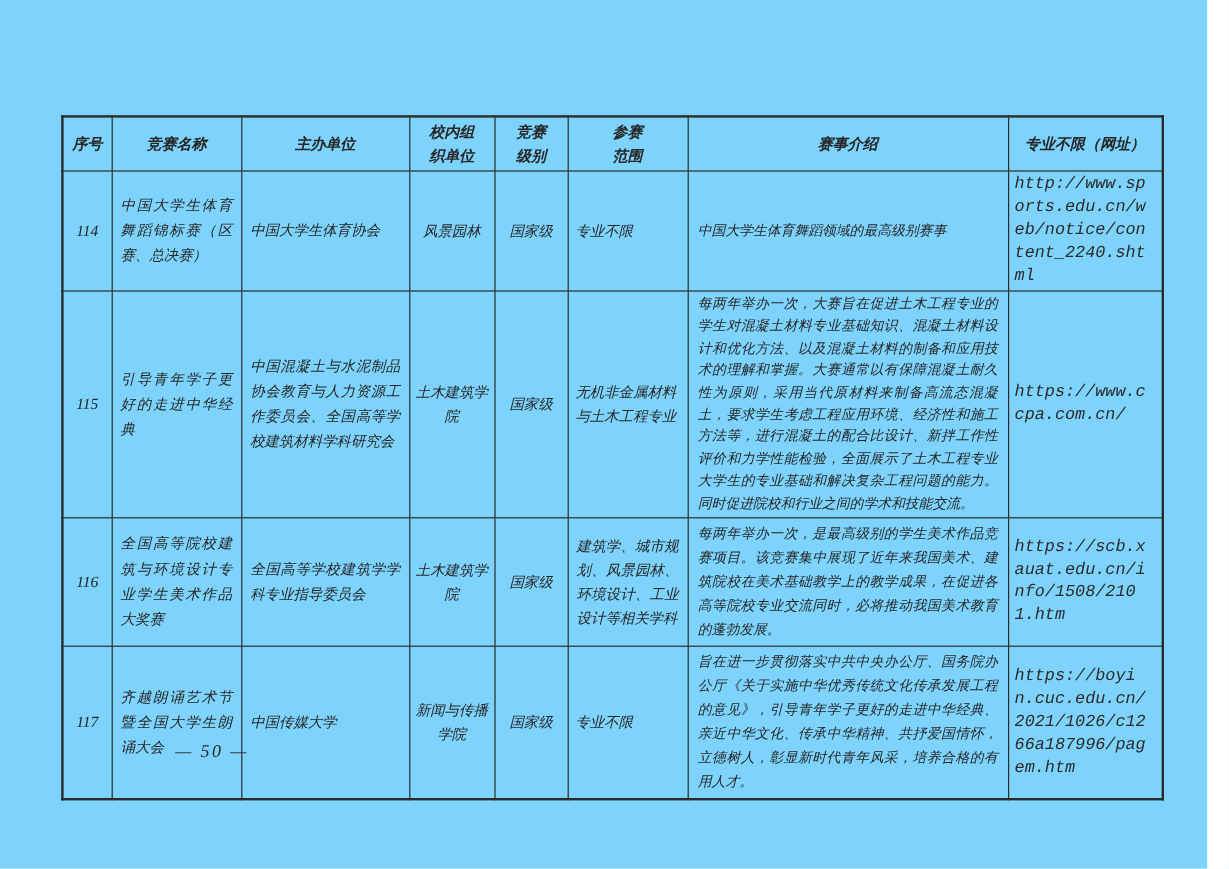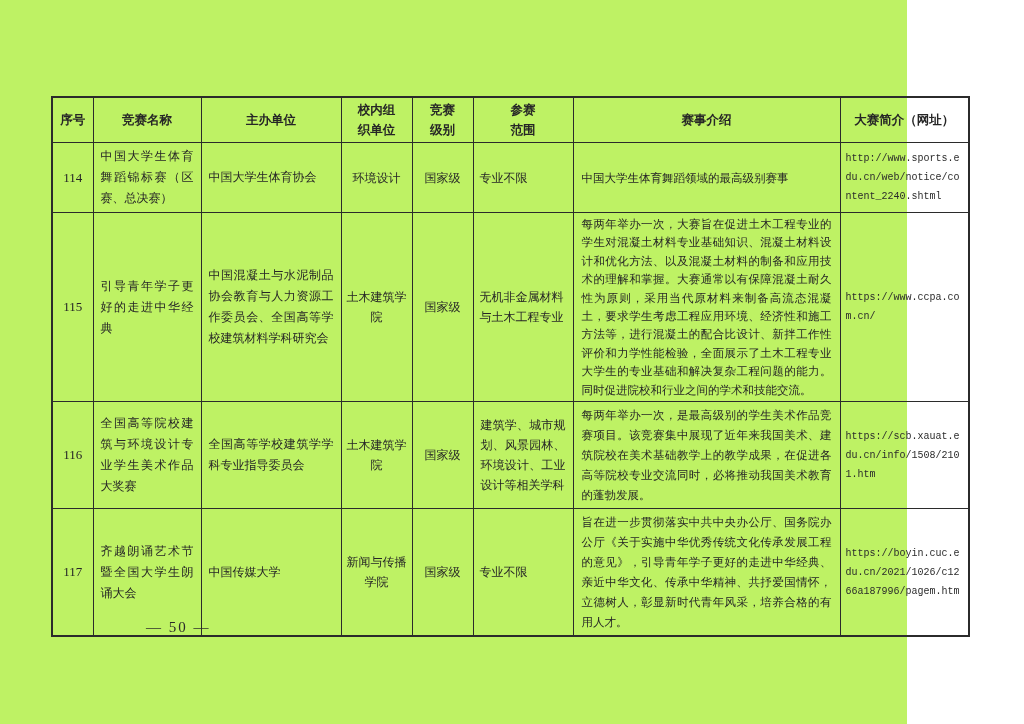--- a/index.html
+++ b/index.html
@@ -5,25 +5,26 @@
   html, body {
     margin: 0;
     padding: 0;
     background: #ffffff;
     width: 1024px;
     height: 724px;
     overflow: hidden;
   }
   .page {
     position: relative;
-    width: 907px;
+    width: 1006px;
     height: 724px;
-    background: #bef264;
+    background: #7dd3fc;
     font-family: "Liberation Serif", "DejaVu Serif", serif;
     color: #262626;
+    font-style: italic;
   }
   table.comp-table {
     position: absolute;
     left: 51px;
     top: 96px;
     width: 917px;
     border-collapse: collapse;
     table-layout: fixed;
     border: 2px solid #2b2b2b;
   }
@@ -84,21 +85,21 @@
   td.c-intro {
     font-size: 11.5px;
     line-height: 20px;
     text-align: justify;
     text-justify: inter-character;
     padding: 3px 8px;
   }
   td.c-intro.lh-tight { line-height: 18.4px; padding: 2px 8px; }
   td.c-url {
     font-family: "Liberation Mono", "DejaVu Sans Mono", monospace;
-    font-size: 10px;
+    font-size: 14px;
     line-height: 19px;
     word-break: break-all;
     text-align: left;
     padding: 2px 5px;
     color: #2b2b2b;
   }
   .page-number {
     position: absolute;
     left: 146px;
     top: 619px;
@@ -126,29 +127,29 @@
     </colgroup>
     <thead>
       <tr class="r-head">
         <th><span>序号</span></th>
         <th><span>竞赛名称</span></th>
         <th><span>主办单位</span></th>
         <th><span class="hw3">校内组织单位</span></th>
         <th><span class="hw2">竞赛级别</span></th>
         <th><span class="hw2">参赛范围</span></th>
         <th><span>赛事介绍</span></th>
-        <th><span>大赛简介（网址）</span></th>
+        <th><span>专业不限（网址）</span></th>
       </tr>
     </thead>
     <tbody>
       <tr class="r-114">
         <td class="c-no">114</td>
         <td class="c-name">中国大学生体育舞蹈锦标赛（区赛、总决赛）</td>
         <td class="c-org">中国大学生体育协会</td>
-        <td class="c-campus">环境设计</td>
+        <td class="c-campus">风景园林</td>
         <td class="c-level">国家级</td>
         <td class="c-scope">专业不限</td>
         <td class="c-intro">中国大学生体育舞蹈领域的最高级别赛事</td>
         <td class="c-url">http://www.sports.edu.cn/web/notice/content_2240.shtml</td>
       </tr>
       <tr class="r-115">
         <td class="c-no">115</td>
         <td class="c-name">引导青年学子更好的走进中华经典</td>
         <td class="c-org">中国混凝土与水泥制品协会教育与人力资源工作委员会、全国高等学校建筑材料学科研究会</td>
         <td class="c-campus">土木建筑学院</td>

